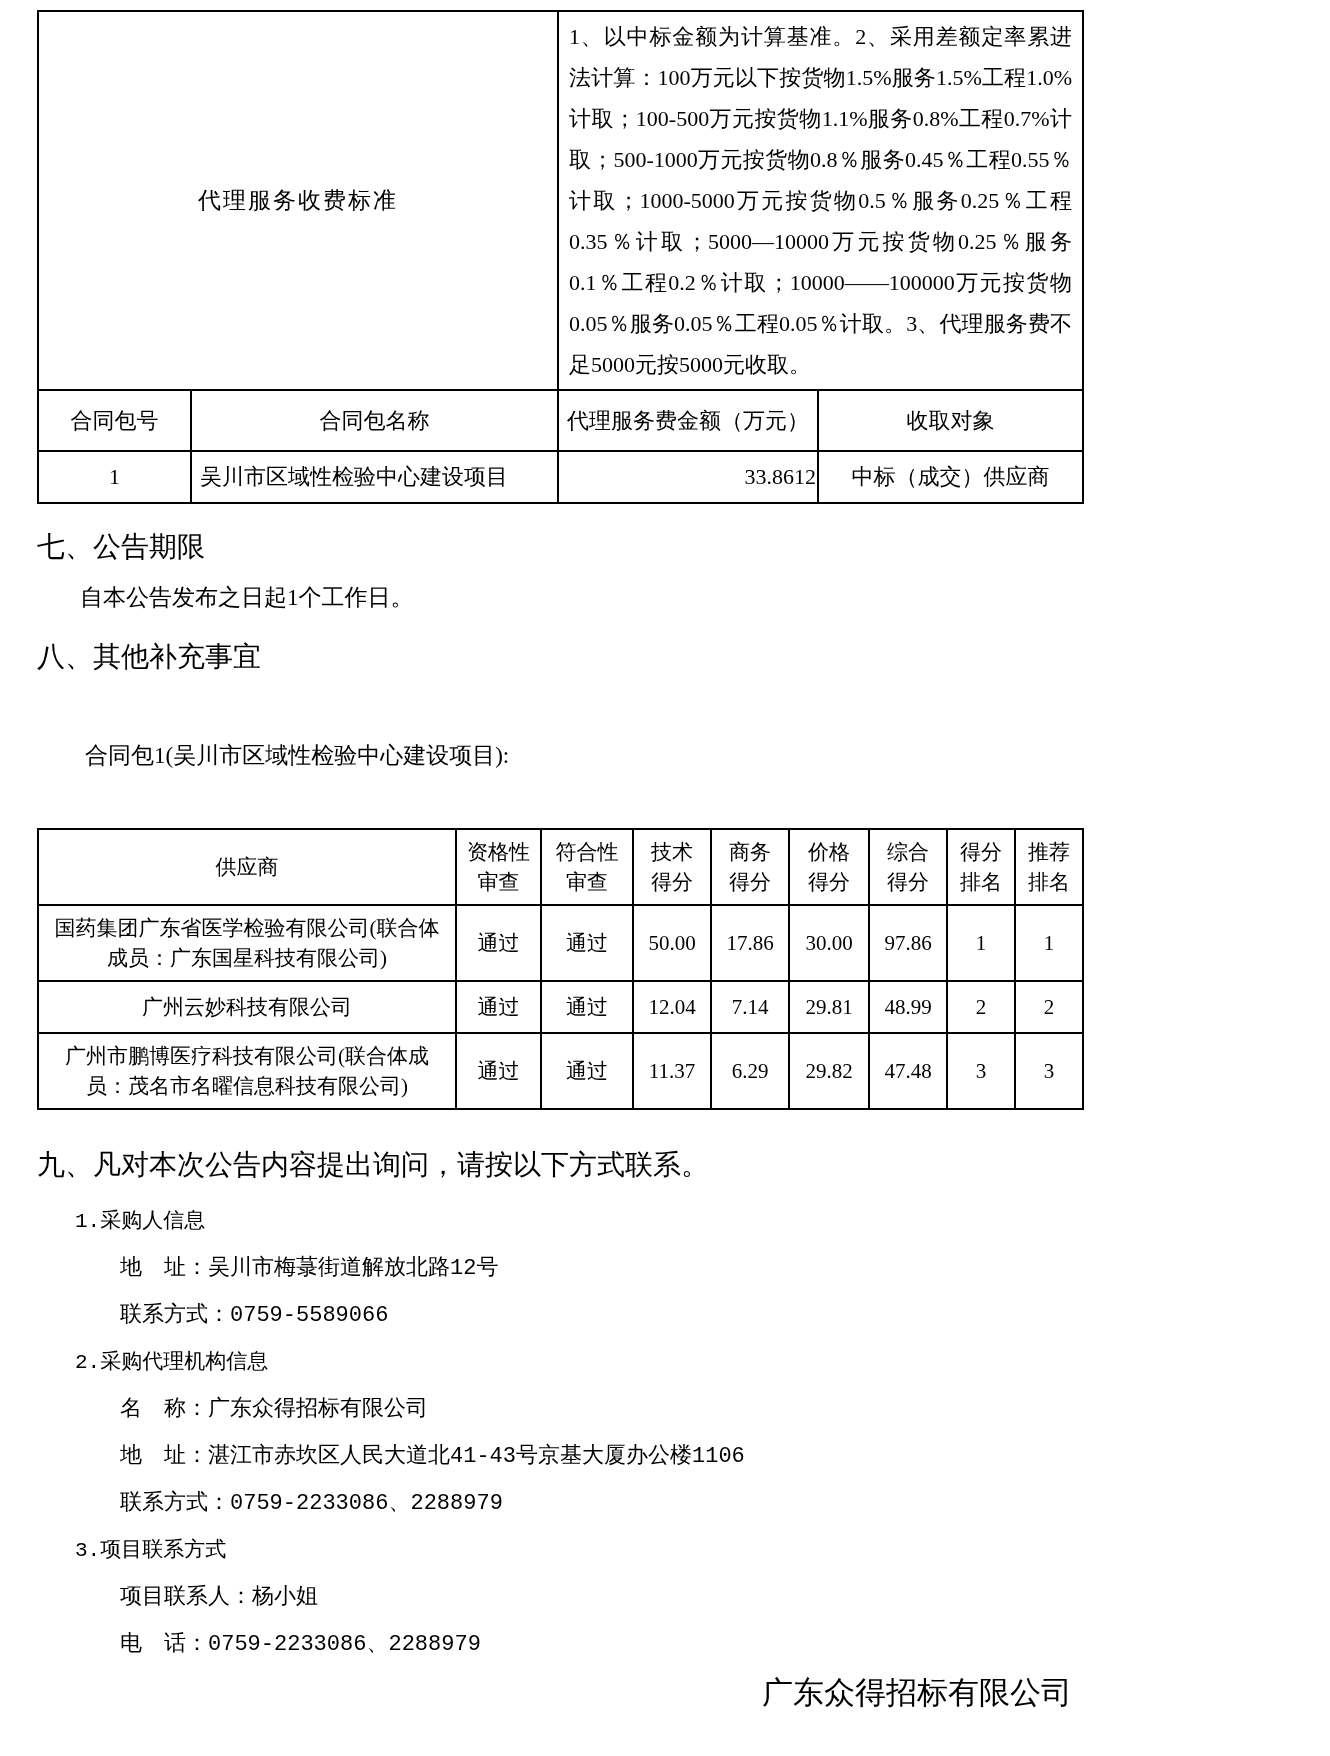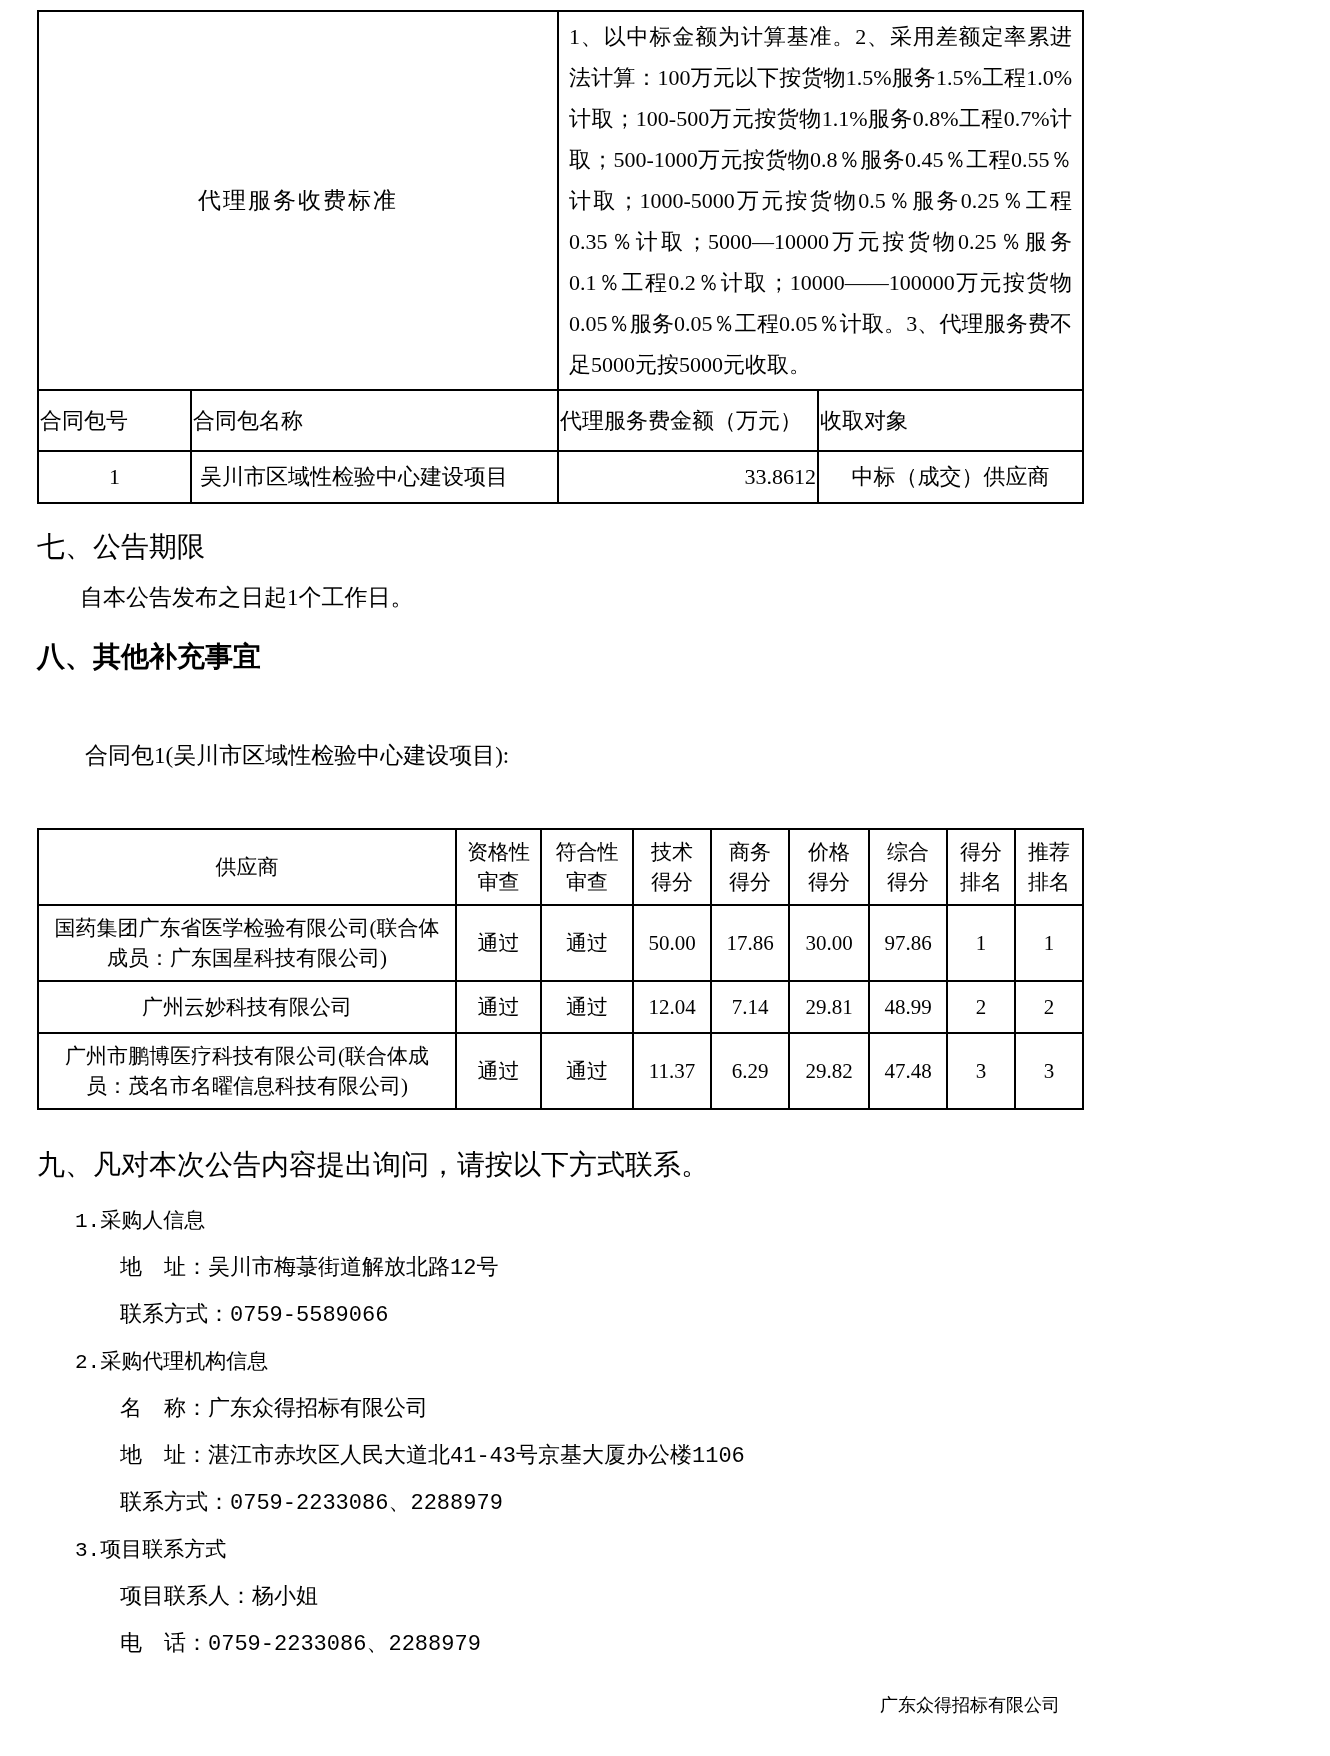--- a/index.html
+++ b/index.html
@@ -15,32 +15,32 @@
   td{border:2px solid #000;vertical-align:middle;}
   .fee-table .label-cell{
     text-align:center;font-size:23px;letter-spacing:2px;
   }
   .fee-table .text-cell{
     font-size:22px;line-height:41px;padding:4px 10px;
     text-align:justify;
     border-radius:14px;
   }
   .fee-table .hdr td{
-    height:57px;font-size:22px;
+    height:57px;text-align:center;font-size:22px;
   }
   .fee-table .data td{height:48px;font-size:22px;}
   .fee-table .data .c0{text-align:center;}
   .fee-table .data .c1{text-align:left;padding-left:8px;}
   .fee-table .data .c2{text-align:right;}
   .fee-table .data .c3{text-align:center;}
   .fee-row-top{height:365px;}
 
   
   .sec-title{font-size:28px;line-height:38px;margin:24px 0 0 0;font-weight:500;}
-  .sec-title.s8{margin-top:24px;font-weight:bold;}
+  .sec-title.s8{margin-top:24px;}
   .sec-title.s9{margin-top:36px;}
   .body-line{font-size:23px;line-height:32px;margin:16px 0 0 43px;}
   .intro-line{font-size:23px;line-height:32px;margin:64px 0 0 48px;}
 
   
   .eval-table{margin-top:56px;}
   .eval-table td{text-align:center;font-size:21px;}
   .eval-table .hrow td{
     height:72px;white-space:pre-line;line-height:30px;
   }
@@ -49,21 +49,21 @@
   .eval-table .supplier{padding:0 6px;}
 
   
   .contacts{margin-top:14px;font-family:Liberation Mono, monospace;}
   .contacts p{margin:0;line-height:47px;}
   .c-head{font-size:21px;margin-left:38px !important;}
   .c-val{font-size:22px;margin-left:83px !important;}
 
   
   .footer{width:1045px;text-align:right;}
-  .footer p{margin:16px;line-height:42px;font-size:18px;padding-right:6px;}
+  .footer p{margin:4px;line-height:42px;font-size:31px;padding-right:6px;}
 </style>
 </head>
 <body>
 
 <div class="page">
 
   <table class="fee-table">
     <colgroup>
         <col style="width:153px">
         <col style="width:367px">

